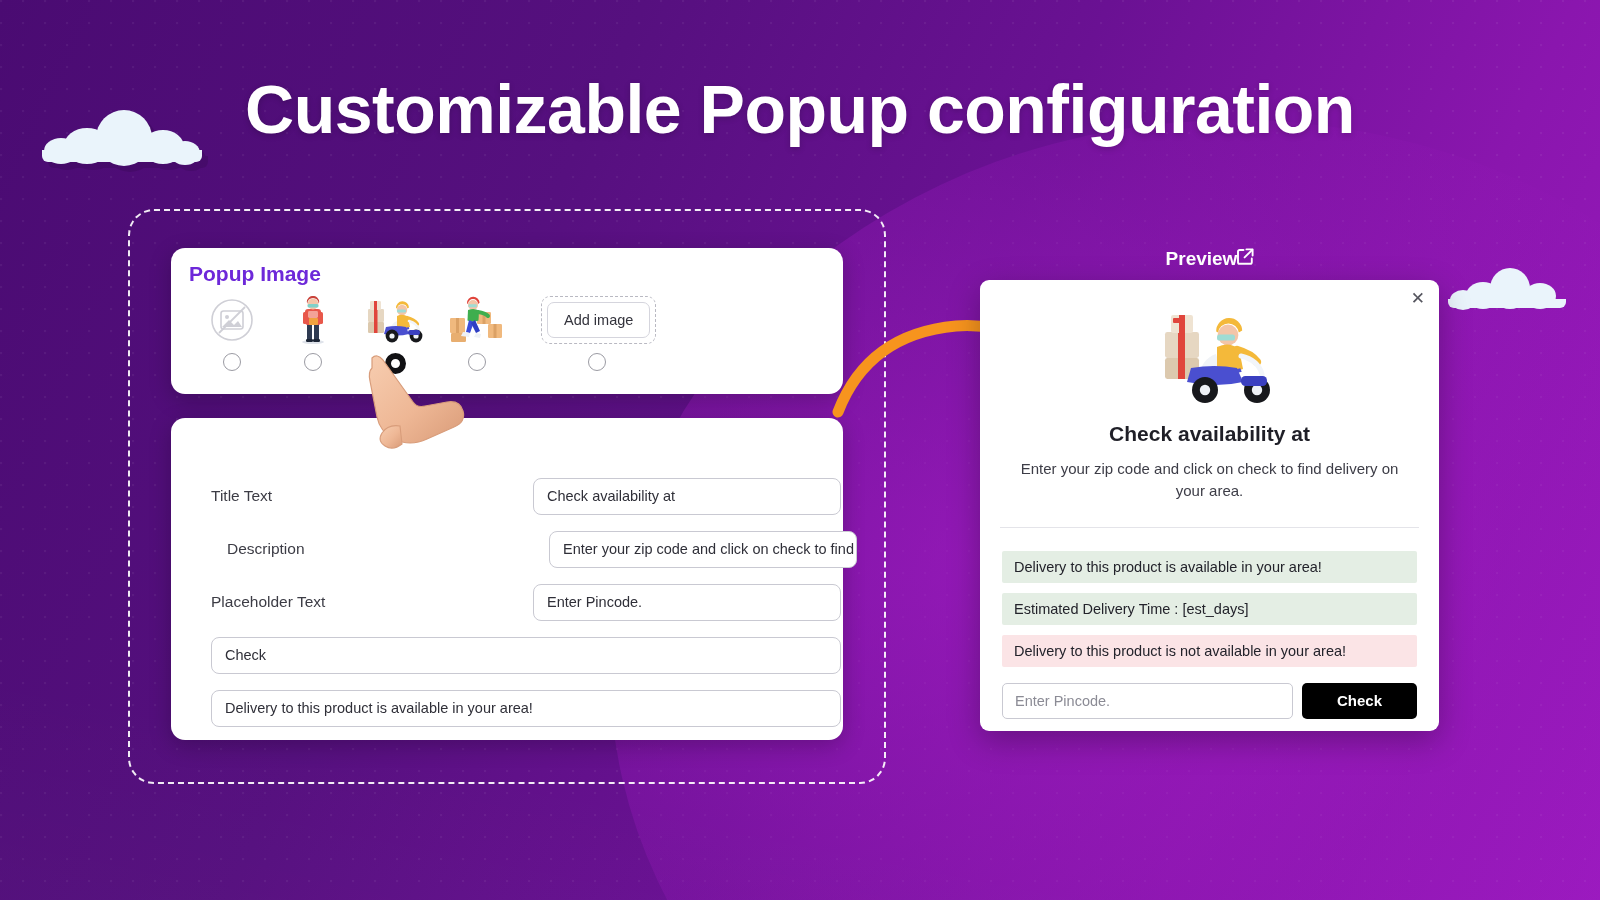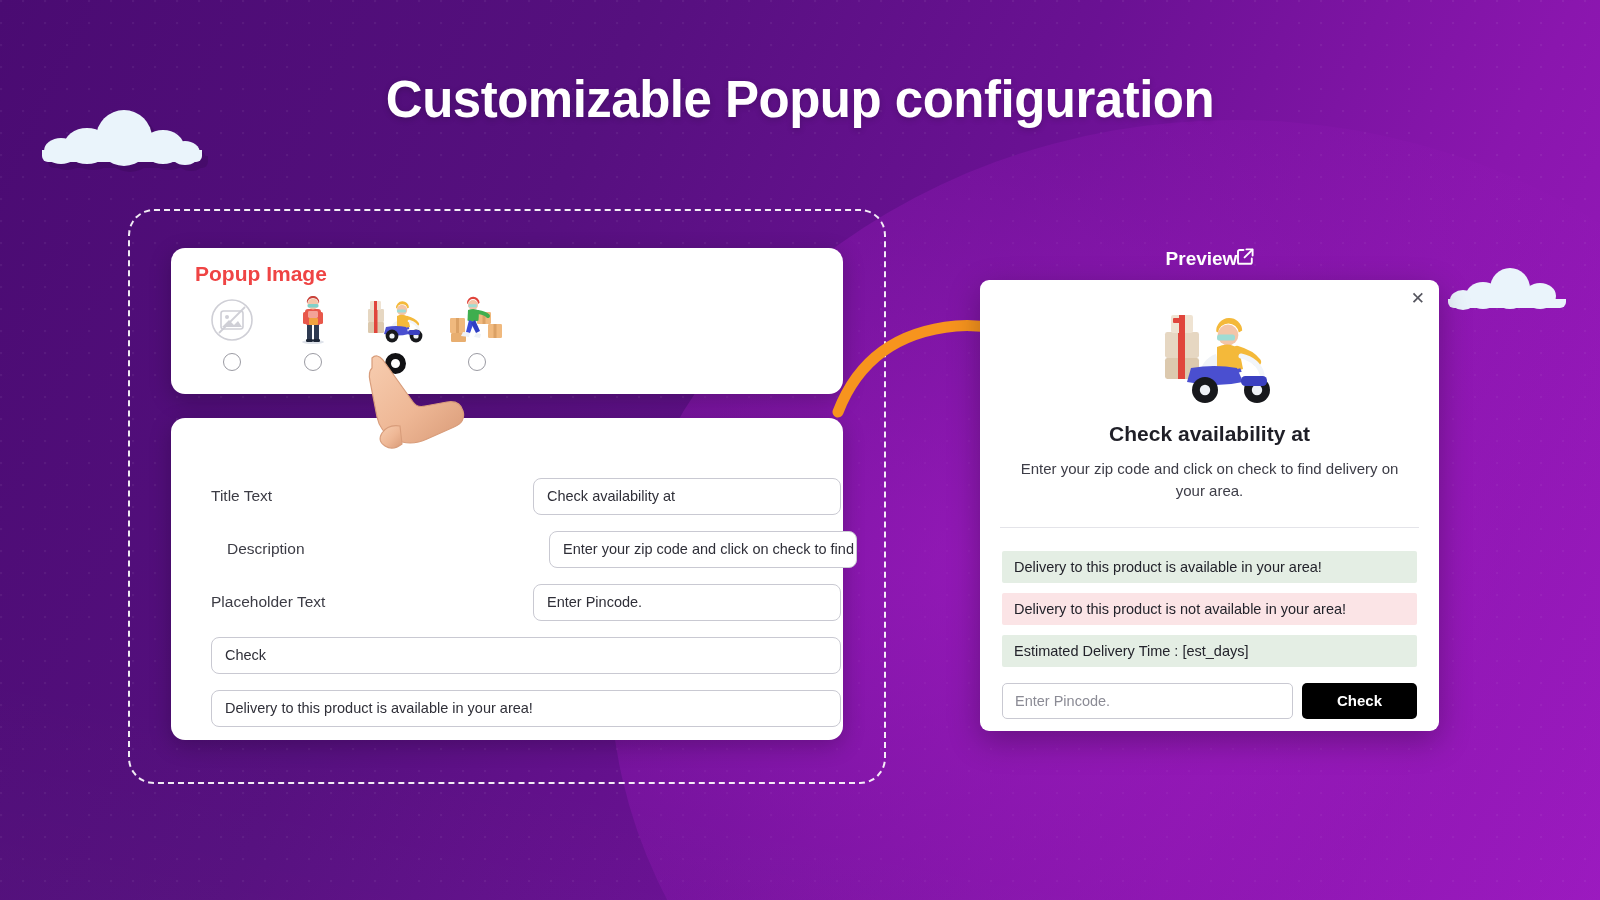--- a/index.html
+++ b/index.html
@@ -59,21 +59,21 @@
   #cloud-left  { left: 42px; top: 108px; width: 160px; height: 56px; filter: drop-shadow(6px 6px 0 rgba(0,0,0,0.10)); }
   #cloud-right { left: 1448px; top: 268px; width: 118px; height: 42px; }
 
   
   #page-title {
     position: absolute;
     left: 0; right: 0;
     top: 70px;
     text-align: center;
     color: #ffffff;
-    font-size: 51px;
+    font-size: 68px;
     font-weight: bold;
     letter-spacing: -0.5px;
     text-shadow: 0 2px 6px rgba(0,0,0,0.18);
   }
 
   
   #dashed-frame {
     position: absolute;
     left: 128px;
     top: 209px;
@@ -90,22 +90,22 @@
     border-radius: 14px;
     box-shadow: 0 6px 22px rgba(0,0,0,0.22);
   }
 
   #card-popup-image { left: 171px; top: 248px; width: 672px; height: 146px; }
   #card-text-settings { left: 171px; top: 418px; width: 672px; height: 322px; }
 
   .card-title {
     font-size: 21px;
     font-weight: bold;
-    color: #ef4444;
-    padding: 14px 0 0 24px;
+    color: #6d28d9;
+    padding: 14px 0 0 18px;
   }
 
   
   #thumb-row {
     position: absolute;
     left: 22px;
     top: 48px;
     width: 630px;
     height: 90px;
   }
@@ -436,20 +436,26 @@
             <path d="M30 16 q7 1 10 4" stroke="#3fae4e" stroke-width="4" fill="none" stroke-linecap="round"></path>
             <path d="M21 24 l-3 12 l4 1 l4 -11 z" fill="#3b4cd8"></path>
             <path d="M27 24 l5 11 l-4 2 l-5 -10 z" fill="#2f3fc4"></path>
             <path d="M15 36 l7 1 l-1 4 l-8 -1 z" fill="#eef1f6"></path>
             <path d="M28 37 l5 1 l-1 4 l-6 -1 z" fill="#eef1f6"></path>
           </svg>
         </div>
         <div class="radio"></div>
       </div>
 
+      <div id="add-image-wrap">
+        <div id="add-image-dashed">
+          <button id="add-image-button">Add image</button>
+        </div>
+        <div class="radio"></div>
+      </div>
     </div>
   </div>
 
   <div id="pointer-hand">
     <svg width="120" height="110" viewBox="0 0 120 110">
       <defs>
         <linearGradient id="skin" x1="0" y1="0" x2="1" y2="1">
           <stop offset="0%" stop-color="#f7cdb0"></stop>
           <stop offset="55%" stop-color="#eeb795"></stop>
           <stop offset="100%" stop-color="#d99b78"></stop>
@@ -533,22 +539,22 @@
       </svg>
     </div>
 
     <div id="popup-heading">Check availability at</div>
     <div id="popup-desc">Enter your zip code and click on check to find delivery on your area.</div>
 
     <div id="popup-divider"></div>
 
     <div id="msg-list">
       <div class="msg success">Delivery to this product is available in your area!</div>
+      <div class="msg success">Estimated Delivery Time : [est_days]</div>
       <div class="msg error">Delivery to this product is not available in your area!</div>
-      <div class="msg success">Estimated Delivery Time : [est_days]</div>
     </div>
 
     <div id="popup-form">
       <input id="popup-pincode-input" type="text" placeholder="Enter Pincode." style="">
       <button id="popup-check-button">Check</button>
     </div>
   </div>
 
 </div>
 

